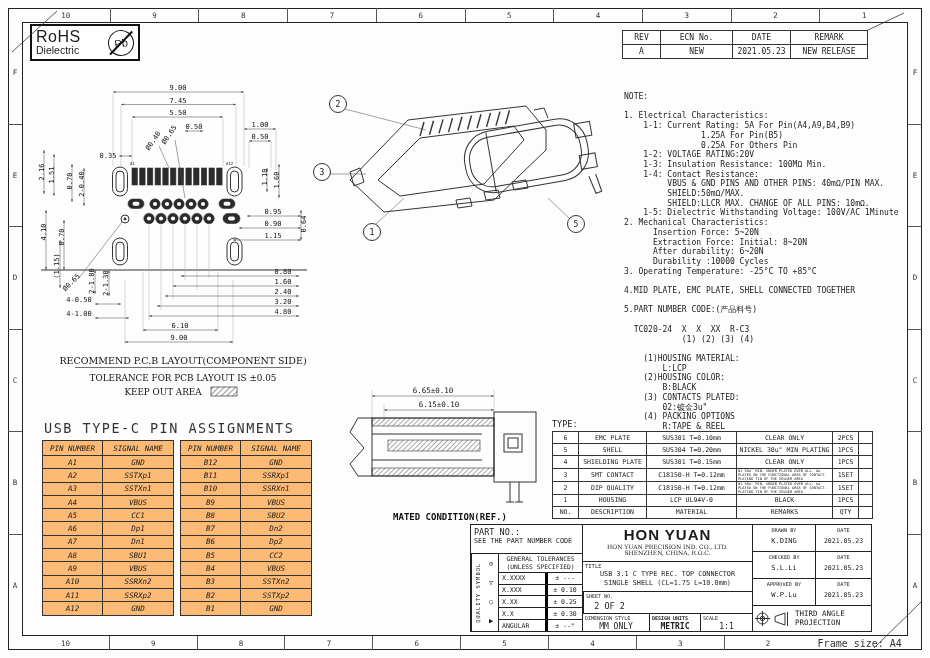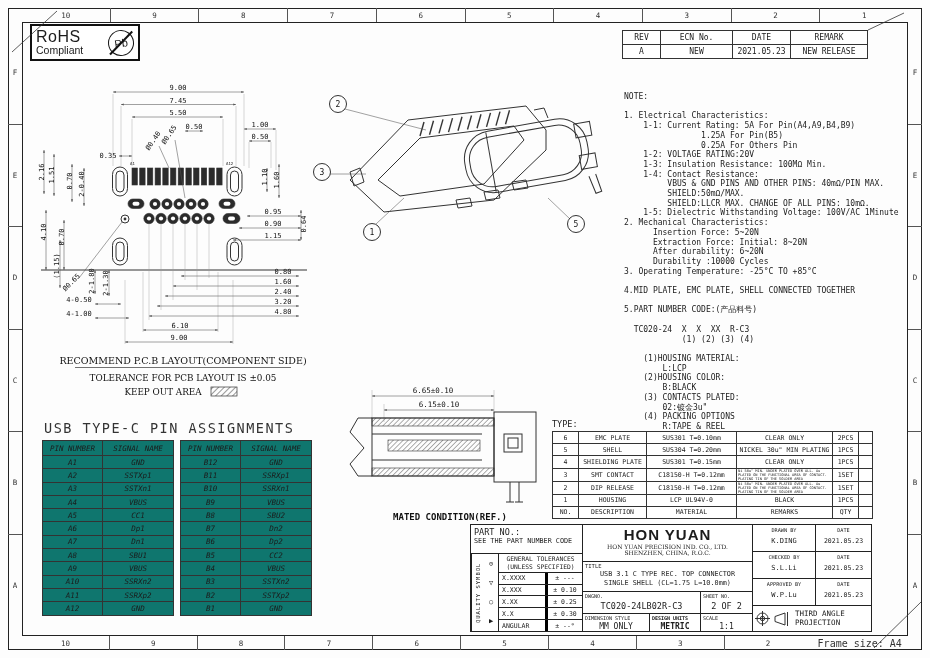--- a/index.html
+++ b/index.html
@@ -33,21 +33,21 @@
   
   svg text{font-family:"DejaVu Sans Mono",monospace;fill:#111;}
   .geo{stroke:#333;fill:none;stroke-width:1;}
   .geo-f{stroke:#333;fill:#2b2b2b;stroke-width:.6;}
   .dim{stroke:#555;stroke-width:.55;fill:none;}
   .ext{stroke:#999;stroke-width:.4;fill:none;}
   .dimtext{font-size:7px;}
   .sertext{font-family:"DejaVu Serif",serif;}
   
   #pins-title{left:44px;top:420px;font-family:"DejaVu Sans Mono",monospace;font-size:13.5px;letter-spacing:1.5px;color:#333;}
-  .pintable{border-collapse:collapse;width:132px;font-family:"DejaVu Sans Mono",monospace;font-style:italic;font-size:7.5px;background:#0f766e;border:1.5px solid #333;}
+  .pintable{border-collapse:collapse;width:132px;font-family:"DejaVu Sans Mono",monospace;font-style:italic;font-size:7.5px;background:#fdba74;border:1.5px solid #333;}
   .pintable th,.pintable td{border:1px solid #333;text-align:center;font-weight:normal;height:13.3px;padding:0;}
   .pintable th{height:15px;}
   
   #type-label{left:552px;top:419px;font-family:"DejaVu Sans Mono",monospace;font-size:8.5px;text-align:right;}
   #type-table{left:552px;top:431px;width:320px;border-collapse:collapse;font-family:"DejaVu Sans Mono",monospace;font-size:6.5px;background:#fff;border:1.2px solid #333;table-layout:fixed;}
   #type-table td{border:1px solid #333;height:12.2px;text-align:center;padding:0 1px;overflow:hidden;}
   #type-table tr:nth-of-type(4) .c-rem,#type-table tr:nth-of-type(5) .c-rem{font-size:3.6px;line-height:4px;text-align:left;}
   
   #title-block{left:470px;top:524px;width:402px;height:108px;border:1.5px solid #222;display:flex;background:#fff;font-family:"DejaVu Sans Mono",monospace;}
   .tb-col{height:100%;}
@@ -138,21 +138,21 @@
       <span class="zone">E</span>
       <span class="zone">D</span>
       <span class="zone">C</span>
       <span class="zone">B</span>
       <span class="zone">A</span>
     </div>
 
   <div class="abs" id="rohs">
     <div class="txt">
       <div class="t1">RoHS</div>
-      <div class="t2">Compliant</div>
+      <div class="t2">Dielectric</div>
     </div>
     <div id="pb-circle">
         <span>Pb</span>
       </div>
   </div>
 
   <table class="abs" id="rev-table">
     <thead>
       <tr>
           <th>REV</th>
@@ -629,21 +629,21 @@
         <tr>
         <td>3</td>
         <td>SMT CONTACT</td>
         <td>C18150-H T=0.12mm</td>
         <td class="c-rem">Ni 50u" MIN. UNDER PLATED OVER ALL. Au PLATED ON THE FUNCTIONAL AREA OF CONTACT. PLATING TIN OF THE SOLDER AREA</td>
         <td>1SET</td>
         <td></td>
       </tr>
         <tr>
         <td>2</td>
-        <td>DIP RELEASE</td>
+        <td>DIP QUALITY</td>
         <td>C18150-H T=0.12mm</td>
         <td class="c-rem">Ni 50u" MIN. UNDER PLATED OVER ALL. Au PLATED ON THE FUNCTIONAL AREA OF CONTACT. PLATING TIN OF THE SOLDER AREA</td>
         <td>1SET</td>
         <td></td>
       </tr>
         <tr>
         <td>1</td>
         <td>HOUSING</td>
         <td>LCP  UL94V-0</td>
         <td class="c-rem">BLACK</td>
@@ -714,24 +714,20 @@
         <div class="name">HON YUAN</div>
         <div class="sub">HON YUAN PRECISION IND. CO., LTD.</div>
         <div class="sub">SHENZHEN, CHINA, R.O.C.</div>
       </div>
       <div id="tb-title">
         <span class="lbl">TITLE</span>
         <div>USB 3.1 C TYPE REC. TOP CONNECTOR</div>
         <div>SINGLE SHELL (CL=1.75 L=10.0mm)</div>
       </div>
       <div id="tb-dwgrow">
-        <div id="tb-dwg">
-          <span class="lbl">DWGNO.</span>
-          <span>TC020-24LB02R-C3</span>
-        </div>
         <div id="tb-sheet">
           <span class="lbl">SHEET NO.</span>
           <span>2 OF 2</span>
         </div>
       </div>
       <div id="tb-botrow">
         <div id="tb-dim">
           <span class="lbl">DIMENSION STYLE</span>
           <span>MM ONLY</span>
         </div>

